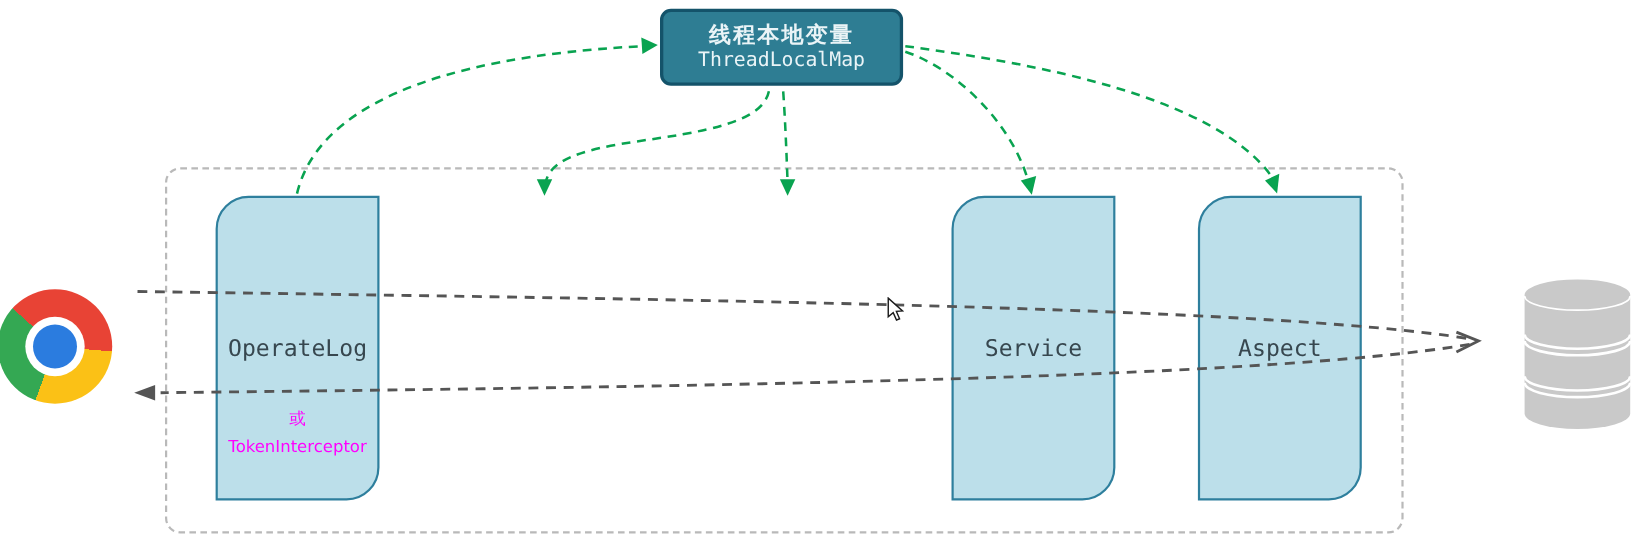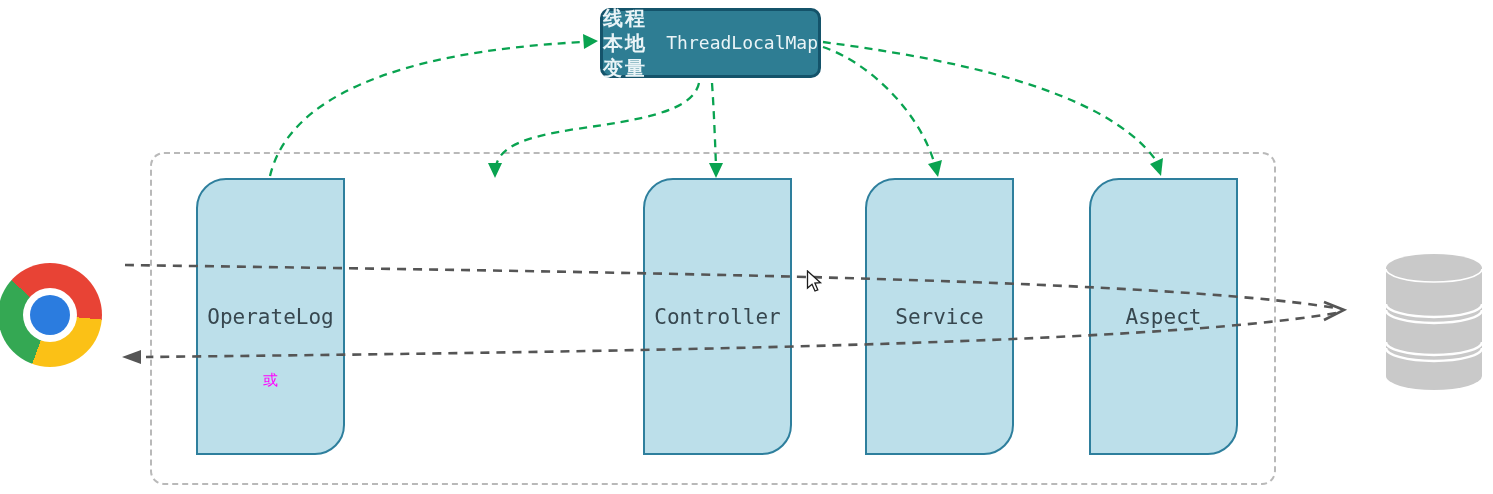--- a/index.html
+++ b/index.html
@@ -9,21 +9,21 @@
   }
   
   .pipeline{
     position:absolute;left:150px;top:152px;width:1122px;height:329px;
     border:2px dashed var(--container-border);border-radius:14px;background:transparent;
   }
   
   .thread-box{
     position:absolute;left:600px;top:8px;width:221px;height:70px;box-sizing:border-box;
     background:var(--teal-fill);border:3px solid var(--teal-border);border-radius:10px;
-    display:flex;flex-direction:row;align-items:center;justify-content:center;
+    display:flex;flex-direction:column;align-items:center;justify-content:center;
     color:var(--thread-text);line-height:1.25;
   }
   .thread-cn{font-size:20px;font-weight:600;letter-spacing:2px;}
   .thread-en{font-family:"DejaVu Sans Mono","Liberation Mono",monospace;font-size:18px;}
   
   .stage{
     position:absolute;top:178px;height:277px;width:149px;box-sizing:border-box;
     background:var(--box-fill);border:2px solid var(--box-border);
     border-radius:30px 0 30px 0;
   }
@@ -68,24 +68,22 @@
 
   <div class="thread-box">
     <div class="thread-cn">线程本地变量</div>
     <div class="thread-en">ThreadLocalMap</div>
   </div>
 
   <div class="stage s1">
     <div class="stage-label">OperateLog</div>
     <div class="stage-alt">
       <div>或</div>
+      <div>TokenInterceptor</div>
     </div>
-  </div>
-  <div class="stage s3">
-    <div class="stage-label">Controller</div>
   </div>
   <div class="stage s4">
     <div class="stage-label">Service</div>
   </div>
   <div class="stage s5">
     <div class="stage-label">Aspect</div>
   </div>
 
   <div class="chrome">
     <div class="chrome-ring"></div>

